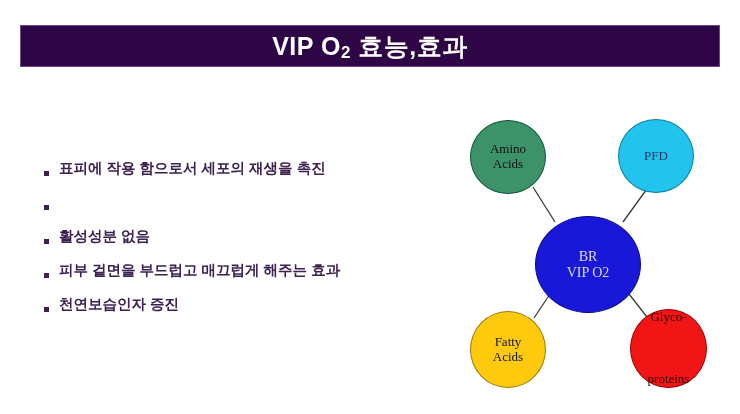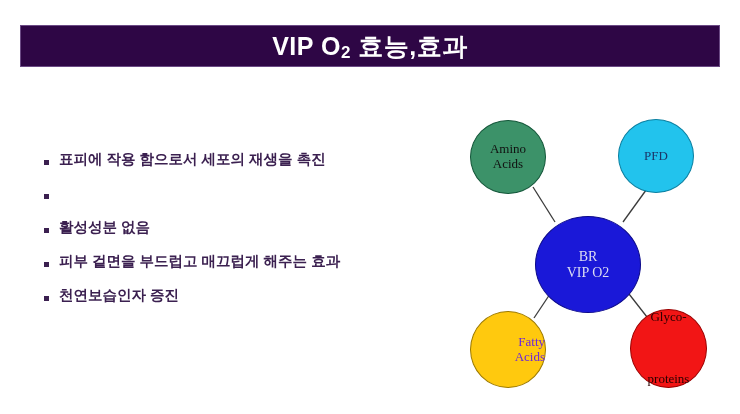--- a/index.html
+++ b/index.html
@@ -47,21 +47,21 @@
 
   
   #bullet-list {
     position: absolute;
     left: 44px;
     top: 152px;
     width: 400px;
   }
   .bullet-row {
     display: flex;
-    align-items: flex-start;
+    align-items: center;
     height: 34px;
   }
   .bullet-marker {
     width: 5px;
     height: 5px;
     background: #3B2050;
     margin-top: 8px;
     margin-right: 10px;
     flex: none;
   }
@@ -118,21 +118,21 @@
     color: #1b3668; font-size: 13px;
   }
   #node-center {
     left: 80px; top: 111px; width: 106px; height: 97px;
     background: #1A18D8; border: 1px solid #0d0b8a;
     color: #dcdcf2; font-size: 14px;
   }
   #node-fatty {
     left: 15px; top: 206px; width: 76px; height: 77px;
     background: #FFC90E; border: 1px solid #9d7a00;
-    color: #6d28d9; font-size: 13px; align-items: flex-end;
+    color: #0f172a; font-size: 13px;
   }
   #node-glyco {
     left: 175px; top: 204px; width: 77px; height: 79px;
     background: #F21515; border: 1px solid #9b0000;
     color: #2a0000; font-size: 13px; justify-content: space-between;
   }
 </style>
 </head>
 <body>
 

